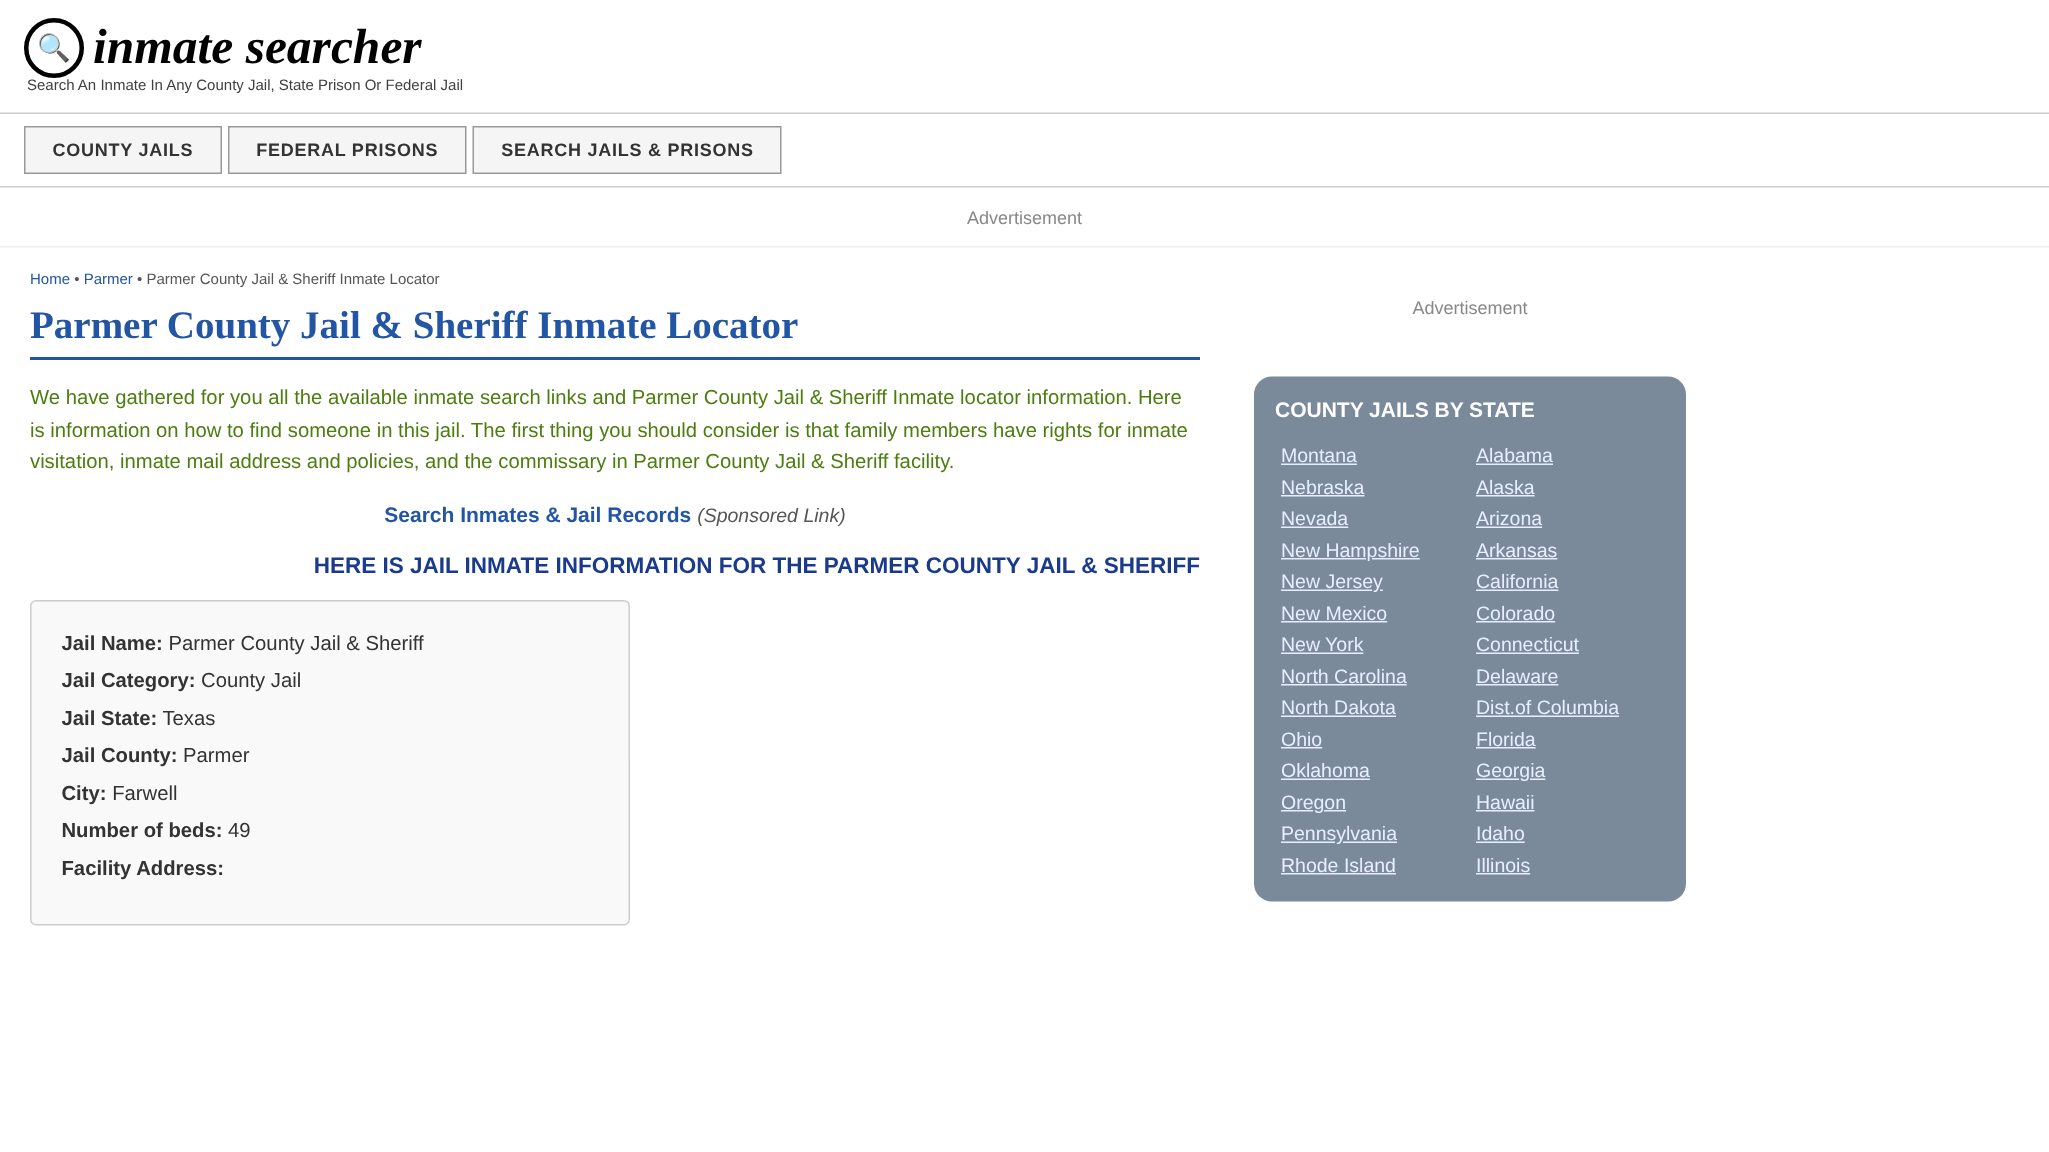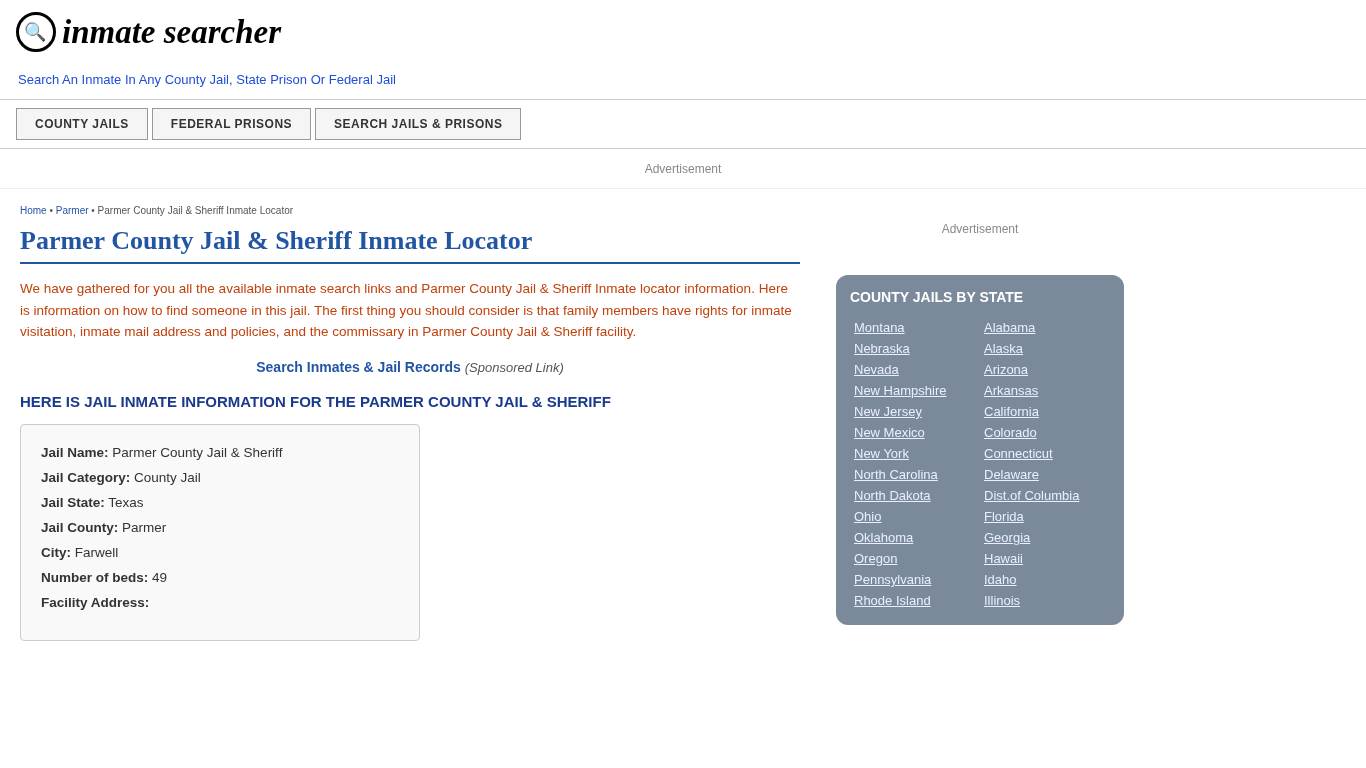--- a/index.html
+++ b/index.html
@@ -3,21 +3,21 @@
   <meta charset="utf-8">
   <style>
     * { margin: 0; padding: 0; box-sizing: border-box; }
     body { font-family: Arial, sans-serif; font-size: 14px; color: #333; background: #fff; }
 
     
     #header { padding: 12px 16px 8px 16px; }
     #logo-area { display: flex; align-items: center; gap: 6px; }
     #logo-icon { width: 40px; height: 40px; border: 3px solid #000; border-radius: 50%; display: flex; align-items: center; justify-content: center; font-size: 18px; font-weight: bold; color: #000; }
     #logo-text { font-size: 33px; font-weight: bold; font-style: italic; color: #000; font-family: Georgia, serif; }
-    #tagline { font-size: 13px; color: #1d4ed8; margin-top: 20px; padding-left: 2px; }
+    #tagline { font-size: 10px; color: #404040; margin-top: 0; padding-left: 2px; }
 
     
     #nav { display: flex; gap: 0; padding: 8px 16px; border-bottom: 1px solid #ccc; border-top: 1px solid #ccc; margin-top: 4px; }
     .nav-btn { padding: 8px 18px; border: 1px solid #999; background: #f5f5f5; font-size: 12px; font-weight: bold; color: #333; cursor: pointer; text-transform: uppercase; letter-spacing: 0.5px; margin-right: 4px; }
 
     
     #ad-banner { text-align: center; padding: 8px; color: #888; font-size: 12px; border-bottom: 1px solid #eee; min-height: 40px; display: flex; align-items: center; justify-content: center; }
 
     
     #main-layout { display: flex; padding: 0; }
@@ -25,29 +25,29 @@
     #sidebar { width: 320px; padding: 10px 16px; }
 
     
     #breadcrumb { font-size: 10px; color: #555; margin-bottom: 10px; }
     #breadcrumb a { color: #2255a4; text-decoration: none; }
 
     
     #page-title { font-size: 26px; color: #2255a4; font-weight: bold; margin-bottom: 14px; border-bottom: 2px solid #2255a4; padding-bottom: 6px; font-family: Georgia, serif; }
 
     
-    #description { font-size: 13.5px; color: #c2410c; line-height: 1.6; margin-bottom: 16px; }
+    #description { font-size: 13.5px; color: #4d7c0f; line-height: 1.6; margin-bottom: 16px; }
 
     
     #search-link-area { text-align: center; margin-bottom: 18px; }
     #search-link { color: #2255a4; font-weight: bold; font-size: 14px; text-decoration: none; margin-top: 28px; }
     #sponsored-text { color: #555; font-style: italic; font-size: 13px; }
 
     
-    #info-box-header { color: #1a3a8c; font-weight: bold; font-size: 15px; margin-bottom: 14px; text-transform: uppercase; }
+    #info-box-header { color: #1a3a8c; font-weight: bold; font-size: 15px; margin-bottom: 14px; text-transform: uppercase; text-align: right; }
 
     
     #jail-info-card { border: 1px solid #ccc; border-radius: 4px; padding: 20px; background: #f9f9f9; max-width: 400px; }
     .info-row { margin-bottom: 10px; font-size: 13.5px; }
     .info-label { font-weight: bold; }
     .info-value { font-weight: normal; color: #333; }
 
     
     #sidebar-ad { text-align: center; color: #888; font-size: 12px; padding: 8px; margin-bottom: 16px; min-height: 60px; display: flex; align-items: center; justify-content: center; }
 

